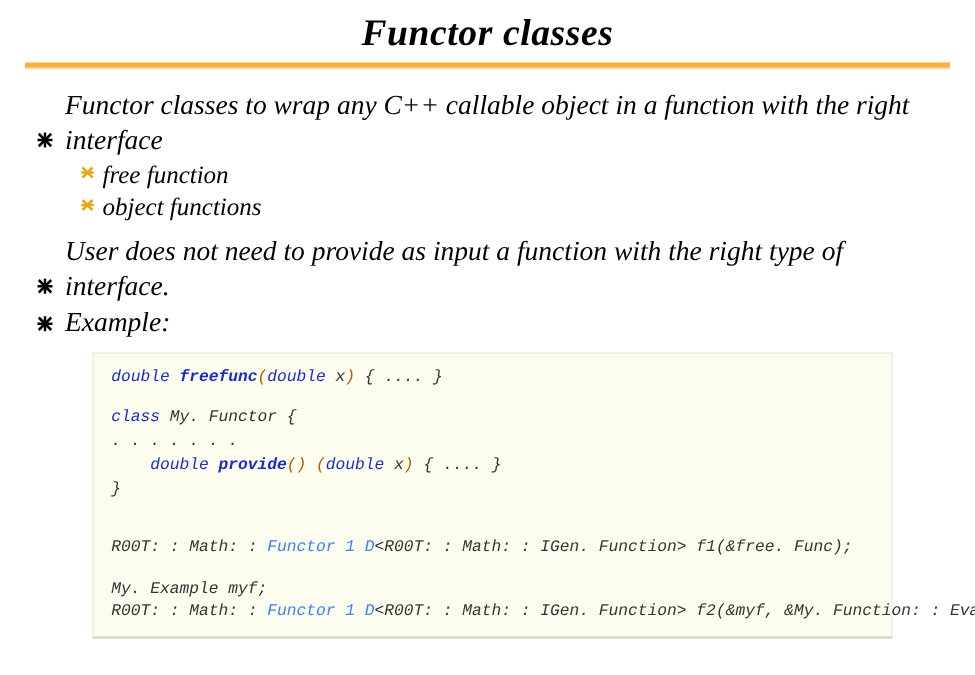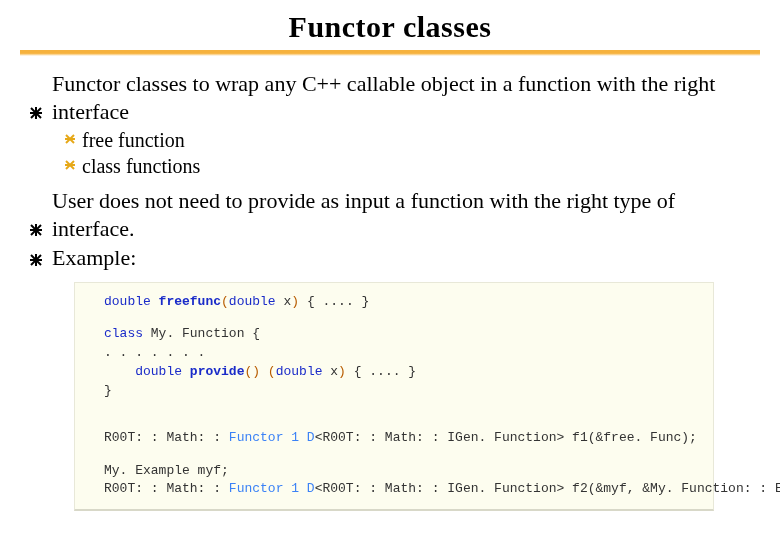--- a/index.html
+++ b/index.html
@@ -1,37 +1,37 @@
 <!DOCTYPE html>
 <html><head>
 <meta charset="utf-8">
 <style>
   * { margin: 0; padding: 0; box-sizing: border-box; }
   html, body { width: 780px; height: 540px; background: #fff; font-family: "Comic Sans MS", "Segoe Script", cursive; color: #000; }
-  .slide { width: 780px; height: 540px; padding: 10px 20px 10px 20px; position: relative; }
+  .slide { width: 780px; height: 540px; padding: 10px 20px 10px 20px; position: relative; font-style: italic; }
   .title { font-size: 30px; font-weight: bold; text-align: center; font-family: "Comic Sans MS", cursive; letter-spacing: 0.5px; }
   .title-underline {
     width: 740px; height: 6px; margin: 6px auto 14px auto;
     background: linear-gradient(to bottom, #f6b23d 0%, #f6b23d 55%, #fff 100%);
   }
   .bullets { padding-left: 8px; }
   .b1 { display: flex; align-items: flex-end; margin-bottom: 2px; }
   .b1 .icon { flex: 0 0 auto; margin-right: 8px; margin-top: 6px; }
   .b1 .txt { font-size: 22px; line-height: 1.25; }
   .sub { padding-left: 36px; margin-bottom: 8px; }
   .b2 { display: flex; align-items: flex-start; }
   .b2 .icon { flex: 0 0 auto; margin-right: 6px; margin-top: 4px; }
   .b2 .txt { font-size: 20px; line-height: 1.3; }
   .codebox {
     margin: 10px 0 0 54px;
     width: 640px;
     background: #fdfdef;
     border: 1px solid #e8e8d8;
     border-bottom: 2px solid #d8d8c8;
-    padding: 10px 12px 10px 29px;
+    padding: 10px 12px 10px 14px;
     font-family: Consolas, "Courier New", monospace;
     font-size: 13px;
     line-height: 1.45;
     color: #333;
   }
   .codebox .kw { color: #1a2bc9; }
   .codebox .fn { color: #1a2bc9; font-weight: bold; }
   .codebox .pn { color: #b85c00; }
   .codebox .ty { color: #3b82f6; }
   .codebox .blank { height: 14px; }
@@ -71,21 +71,21 @@
         <span class="txt">free function</span>
       </div>
       <div class="b2">
         <span class="icon">
           <svg width="12" height="12" viewBox="0 0 12 12">
               <line x1="2" y1="2" x2="10" y2="10" stroke="#e6a817" stroke-width="2"></line>
               <line x1="10" y1="2" x2="2" y2="10" stroke="#e6a817" stroke-width="2"></line>
               <line x1="1" y1="6" x2="11" y2="6" stroke="#e6a817" stroke-width="2"></line>
             </svg>
         </span>
-        <span class="txt">class functions</span>
+        <span class="txt">object functions</span>
       </div>
     </div>
 
     <div class="b1">
       <span class="icon">
         <svg width="16" height="16" viewBox="0 0 16 16">
             <rect x="2" y="7" width="12" height="2" fill="#000"></rect>
             <rect x="7" y="2" width="2" height="12" fill="#000"></rect>
             <line x1="3" y1="3" x2="13" y2="13" stroke="#000" stroke-width="2"></line>
             <line x1="13" y1="3" x2="3" y2="13" stroke="#000" stroke-width="2"></line>
@@ -104,21 +104,21 @@
           </svg>
       </span>
       <span class="txt">Example:</span>
     </div>
 
   </div>
 
   <div class="codebox">
     <div><span class="kw">double </span><span class="fn">freefunc</span><span class="pn">(</span><span class="kw">double </span><span>x</span><span class="pn">)</span><span> { .... }</span></div>
     <div class="blank"></div>
-    <div><span class="kw">class </span><span>My. Function {</span></div>
+    <div><span class="kw">class </span><span>My. Functor {</span></div>
     <div><span>. . . . . . .</span></div>
     <div><span>    </span><span class="kw">double </span><span class="fn">provide</span><span class="pn">()</span><span> </span><span class="pn">(</span><span class="kw">double </span><span>x</span><span class="pn">)</span><span> { .... }</span></div>
     <div><span>}</span></div>
     <div class="blank"></div>
     <div class="blank"></div>
     <div><span>R00T: : Math: : </span><span class="ty">Functor 1 D</span><span>&lt;R00T: : Math: : IGen. Function&gt;</span><span> f1(&amp;free. Func);</span></div>
     <div class="blank"></div>
     <div><span>My. Example myf;</span></div>
     <div><span>R00T: : Math: : </span><span class="ty">Functor 1 D</span><span>&lt;R00T: : Math: : IGen. Function&gt;</span><span> f2(&amp;myf, &amp;My. Function: : Eval);</span></div>
   </div>

